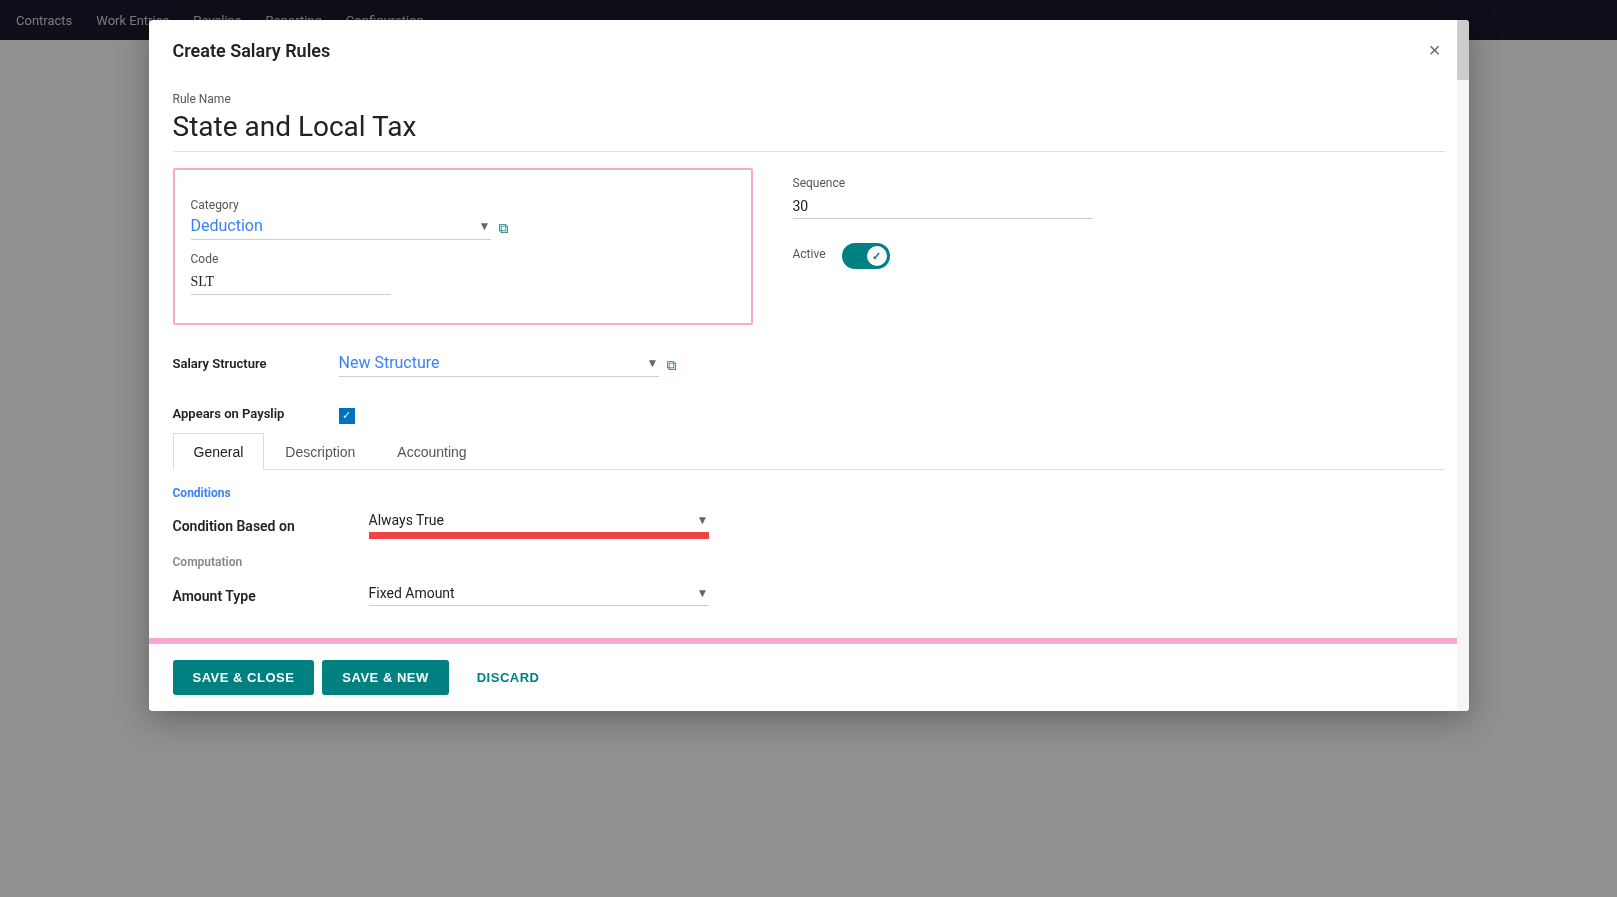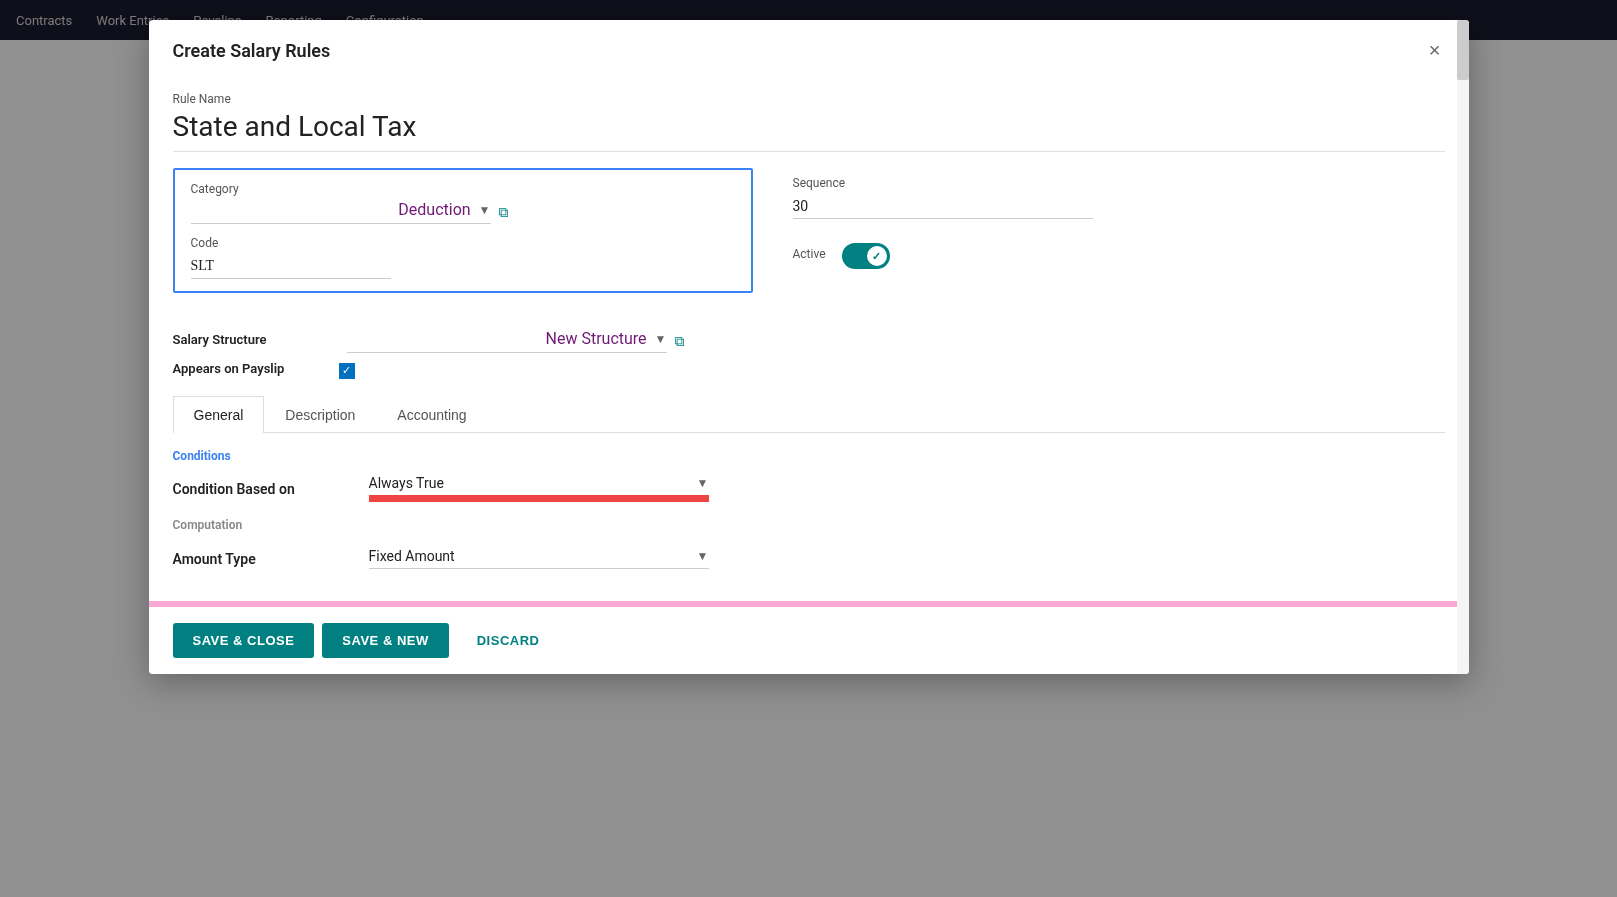--- a/index.html
+++ b/index.html
@@ -113,47 +113,46 @@
 
     .rule-name-value {
       font-size: 28px;
       font-weight: 400;
       color: #222;
       margin-bottom: 8px;
     }
 
     
     .highlighted-section {
-      border: 2px solid #3b82f6;
+      border: 2px solid #f9a8d4;
       border-radius: 2px;
-      padding: 12px 16px;
+      padding: 28px 16px;
       display: inline-block;
-      margin-bottom: 24px;
+      margin-bottom: 16px;
       min-width: 580px;
     }
 
     .form-label {
       font-size: 12px;
       color: #555;
       margin-bottom: 4px;
     }
 
     .form-select-wrapper {
       display: flex;
       align-items: center;
       gap: 8px;
       border-bottom: 1px solid #ccc;
       padding-bottom: 4px;
     }
 
     .form-select-text {
       font-size: 16px;
-      color: #701a75;
+      color: #3b82f6;
       flex: 1;
-      text-align: right;
     }
 
     .dropdown-arrow {
       color: #666;
       font-size: 12px;
     }
 
     .external-link-icon {
       color: #008080;
       font-size: 14px;
@@ -406,32 +405,32 @@
             <div class="form-label">Active</div>
             <div class="toggle-switch">
               <div class="toggle-knob">
                 <span class="toggle-check">✓</span>
               </div>
             </div>
           </div>
         </div>
       </div>
 
-      <div style="display:flex; align-items:center; gap:24px; margin-bottom:8px;">
+      <div style="display:flex; align-items:center; gap:16px; margin-bottom:29px;">
         <div class="form-label" style="font-size:13px; font-weight:600; color:#222; min-width:150px;">Salary Structure</div>
         <div style="display:flex; align-items:center; gap:8px;">
           <div class="form-select-wrapper" style="min-width:320px;">
             <span class="form-select-text">New Structure</span>
             <span class="dropdown-arrow">▼</span>
           </div>
           <span class="external-link-icon">⧉</span>
         </div>
       </div>
 
-      <div style="display:flex; align-items:center; gap:16px; margin-bottom:16px;">
+      <div style="display:flex; align-items:center; gap:16px; margin-bottom:8px;">
         <div class="form-label" style="font-size:13px; font-weight:600; color:#222; min-width:150px;">Appears on Payslip</div>
         <div class="checkbox-blue">✓</div>
       </div>
 
       <div class="tabs-row">
         <button class="tab active">General</button>
         <button class="tab">Description</button>
         <button class="tab">Accounting</button>
       </div>
 

